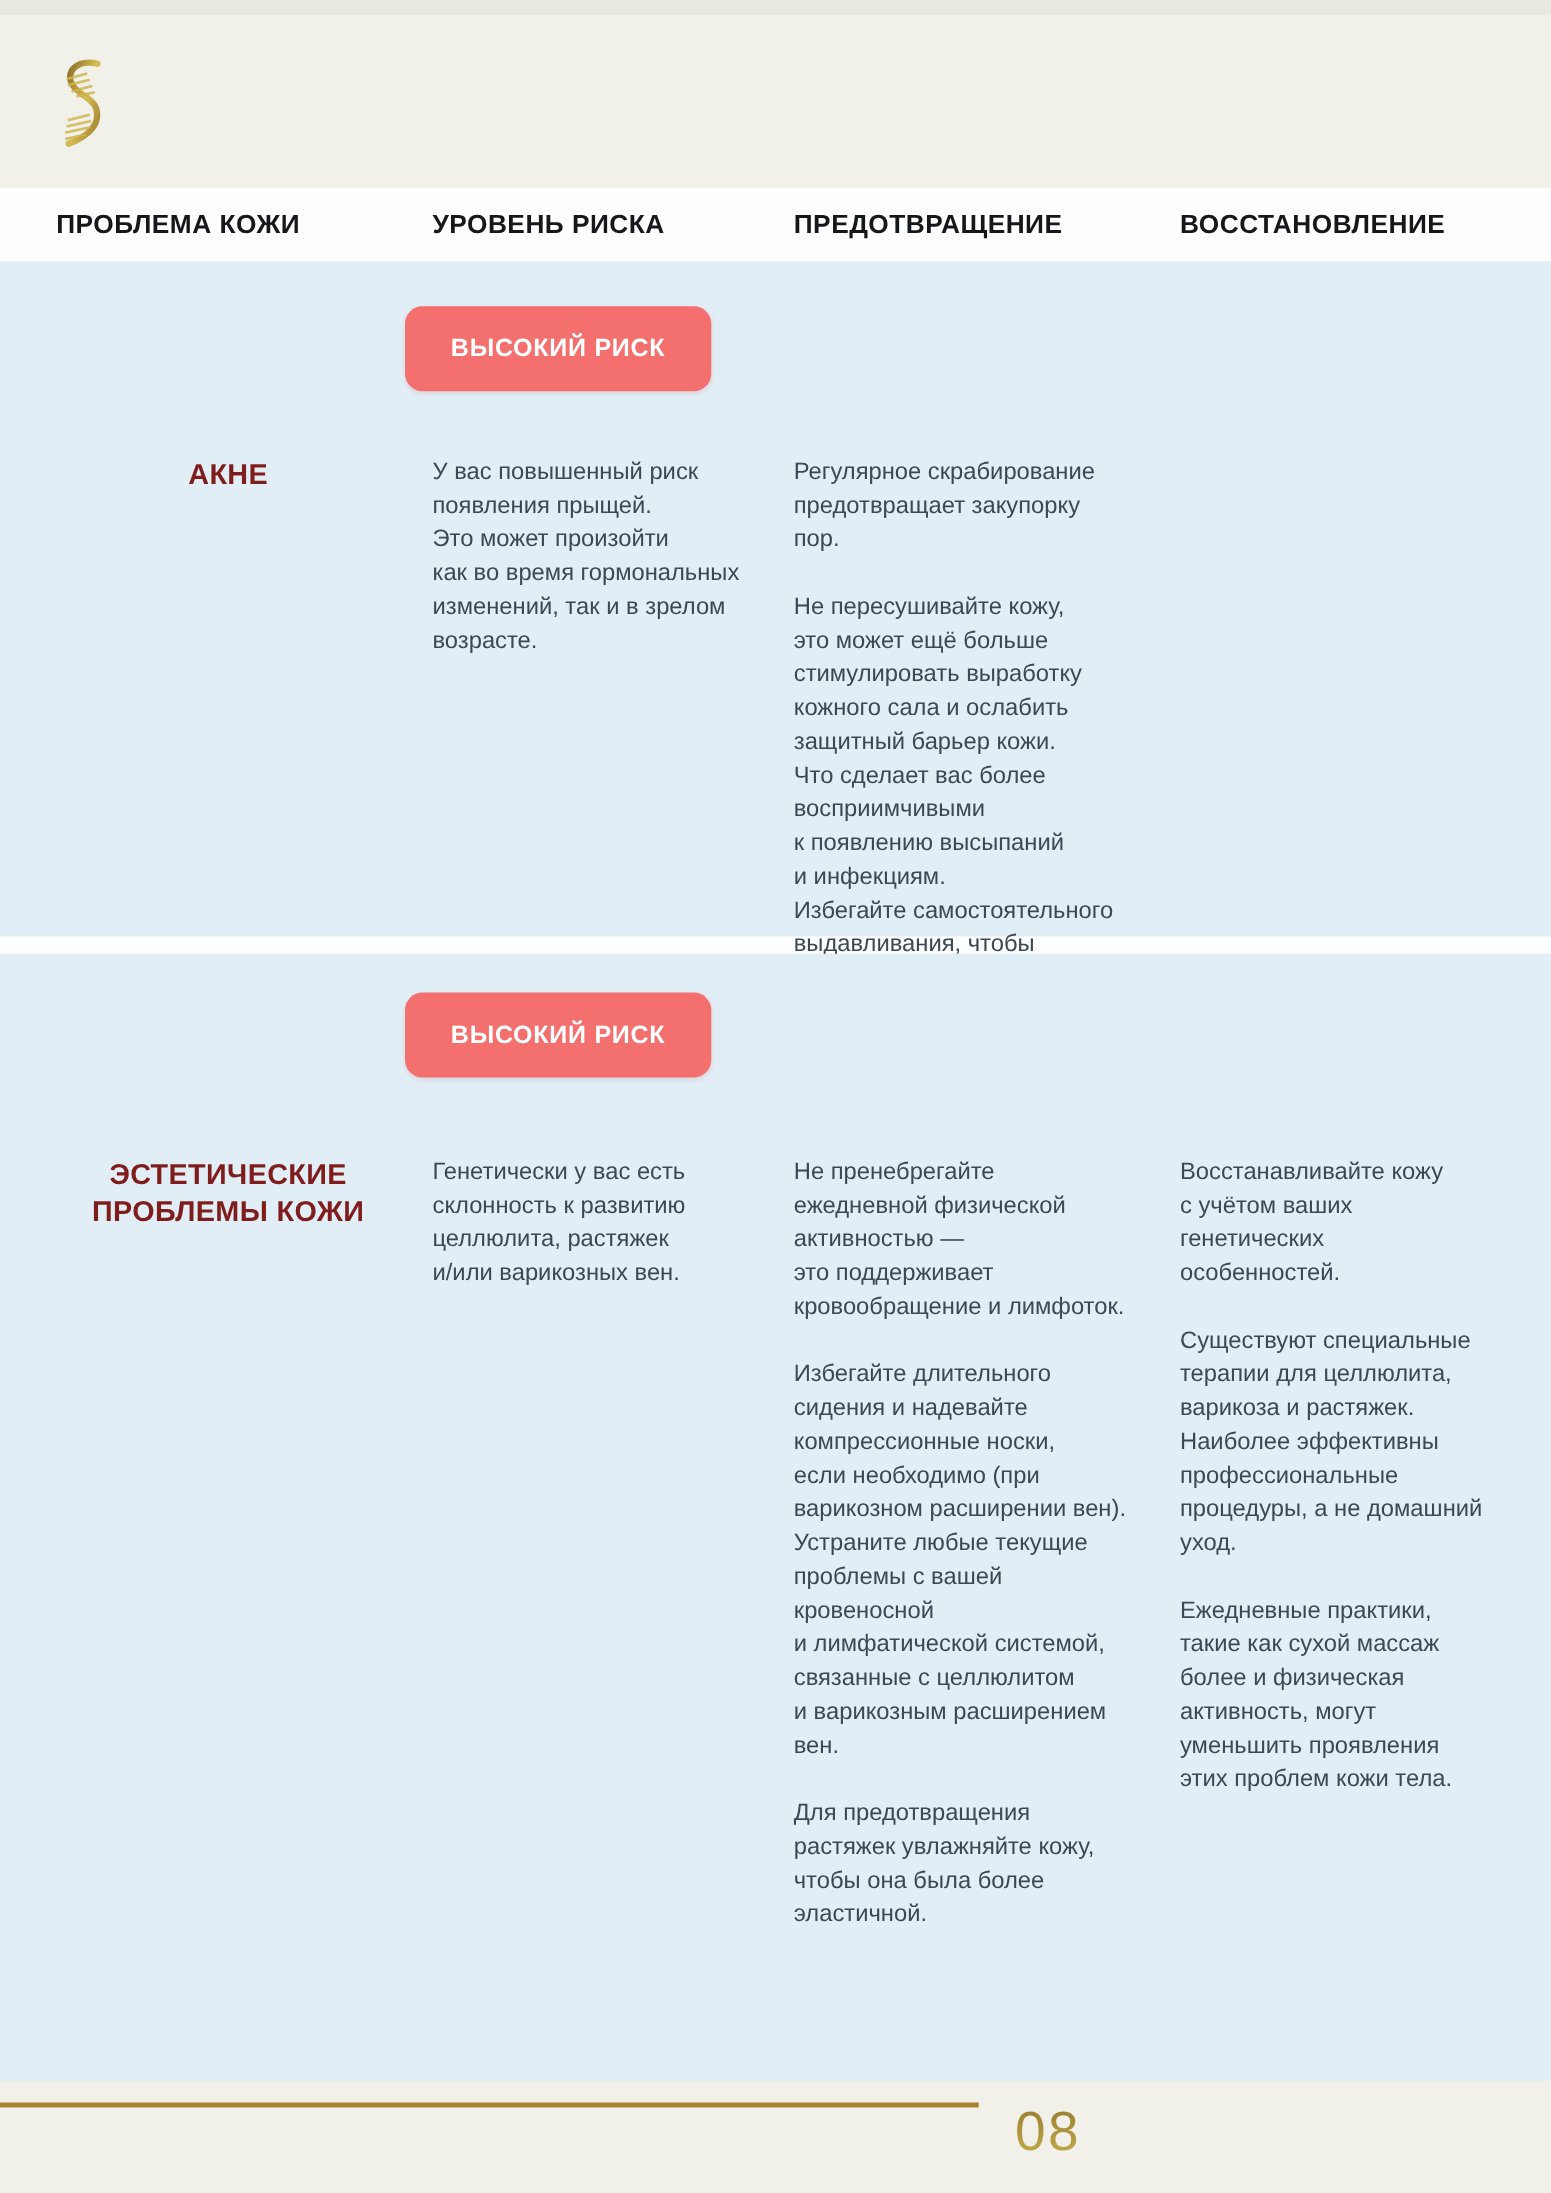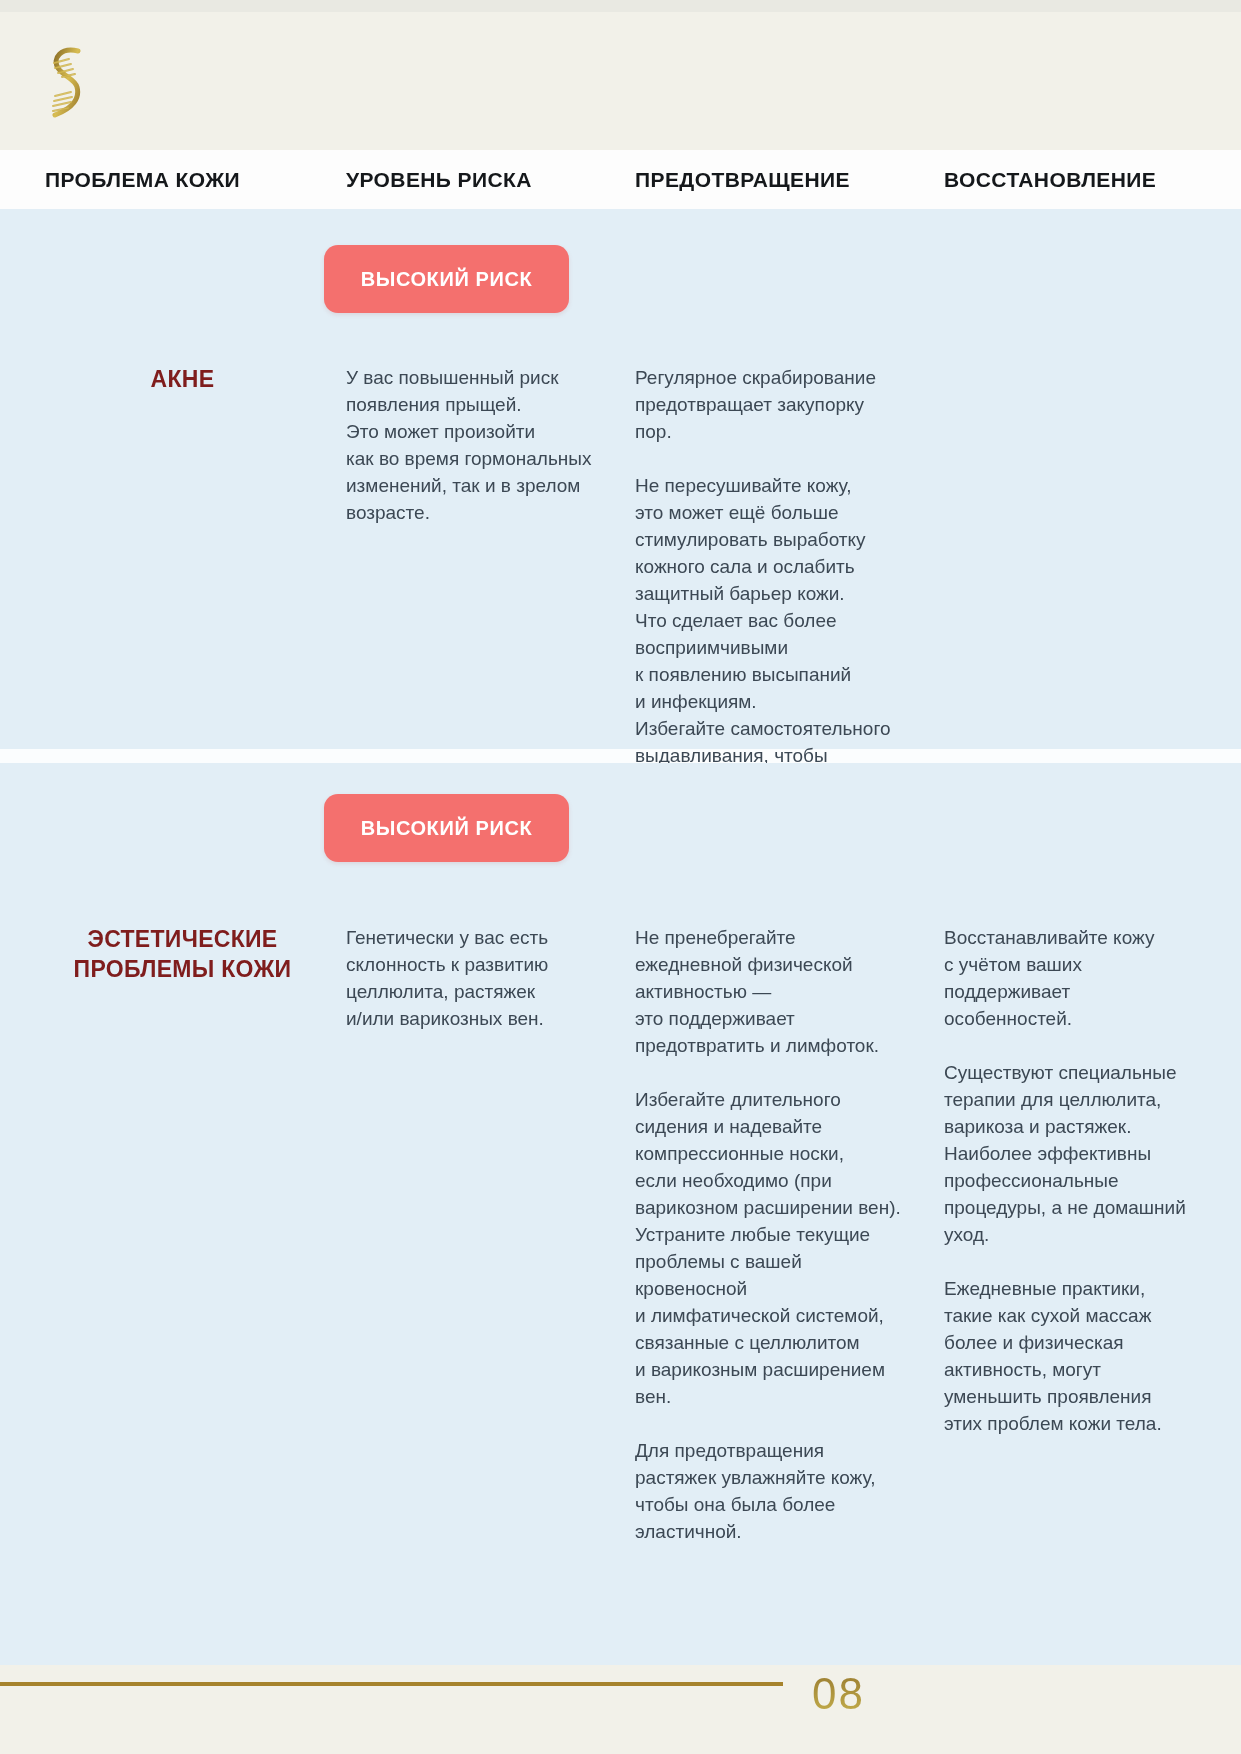--- a/index.html
+++ b/index.html
@@ -54,21 +54,21 @@
     letter-spacing:0.3px; white-space:pre-line; text-transform:uppercase;text-align:center;
   }
   .body-text { font-size:19px; line-height:27px; color:#3c4854; }
   .body-text p { white-space:pre-line; margin:0 0 27px 0; }
   .body-text p:last-child { margin-bottom:0; }
 
   
   .footer { height:101px; position:relative; background:#f2f1e9; }
   .gold-line { position:absolute; left:0; top:17px; width:783px; height:4px; background:#a6832c; }
   .page-number {
-    position:absolute; left:812px; top:4px; width:70px;
+    position:absolute; left:812px; top:16px; width:70px;
     font-size:44px; font-weight:300; letter-spacing:2px;
     color:#b3953e;
     background:linear-gradient(180deg,#97792f 0%,#c7b24e 100%);
     -webkit-background-clip:text; background-clip:text;
     -webkit-text-fill-color:transparent;
   }
 </style>
 </head>
 <body>
 
@@ -147,42 +147,42 @@
         <p>Генетически у вас есть
 склонность к развитию
 целлюлита, растяжек
 и/или варикозных вен.</p>
       </div>
       <div class="cell body-text">
         <p>Не пренебрегайте
 ежедневной физической
 активностью —
 это поддерживает
-предотвратить и лимфоток.</p>
+кровообращение и лимфоток.</p>
         <p>Избегайте длительного
 сидения и надевайте
 компрессионные носки,
 если необходимо (при
 варикозном расширении вен).
 Устраните любые текущие
 проблемы с вашей
 кровеносной
 и лимфатической системой,
 связанные с целлюлитом
 и варикозным расширением
 вен.</p>
         <p>Для предотвращения
 растяжек увлажняйте кожу,
 чтобы она была более
 эластичной.</p>
       </div>
       <div class="cell body-text">
         <p>Восстанавливайте кожу
 с учётом ваших
-поддерживает
+генетических
 особенностей.</p>
         <p>Существуют специальные
 терапии для целлюлита,
 варикоза и растяжек.
 Наиболее эффективны
 профессиональные
 процедуры, а не домашний
 уход.</p>
         <p>Ежедневные практики,
 такие как сухой массаж

